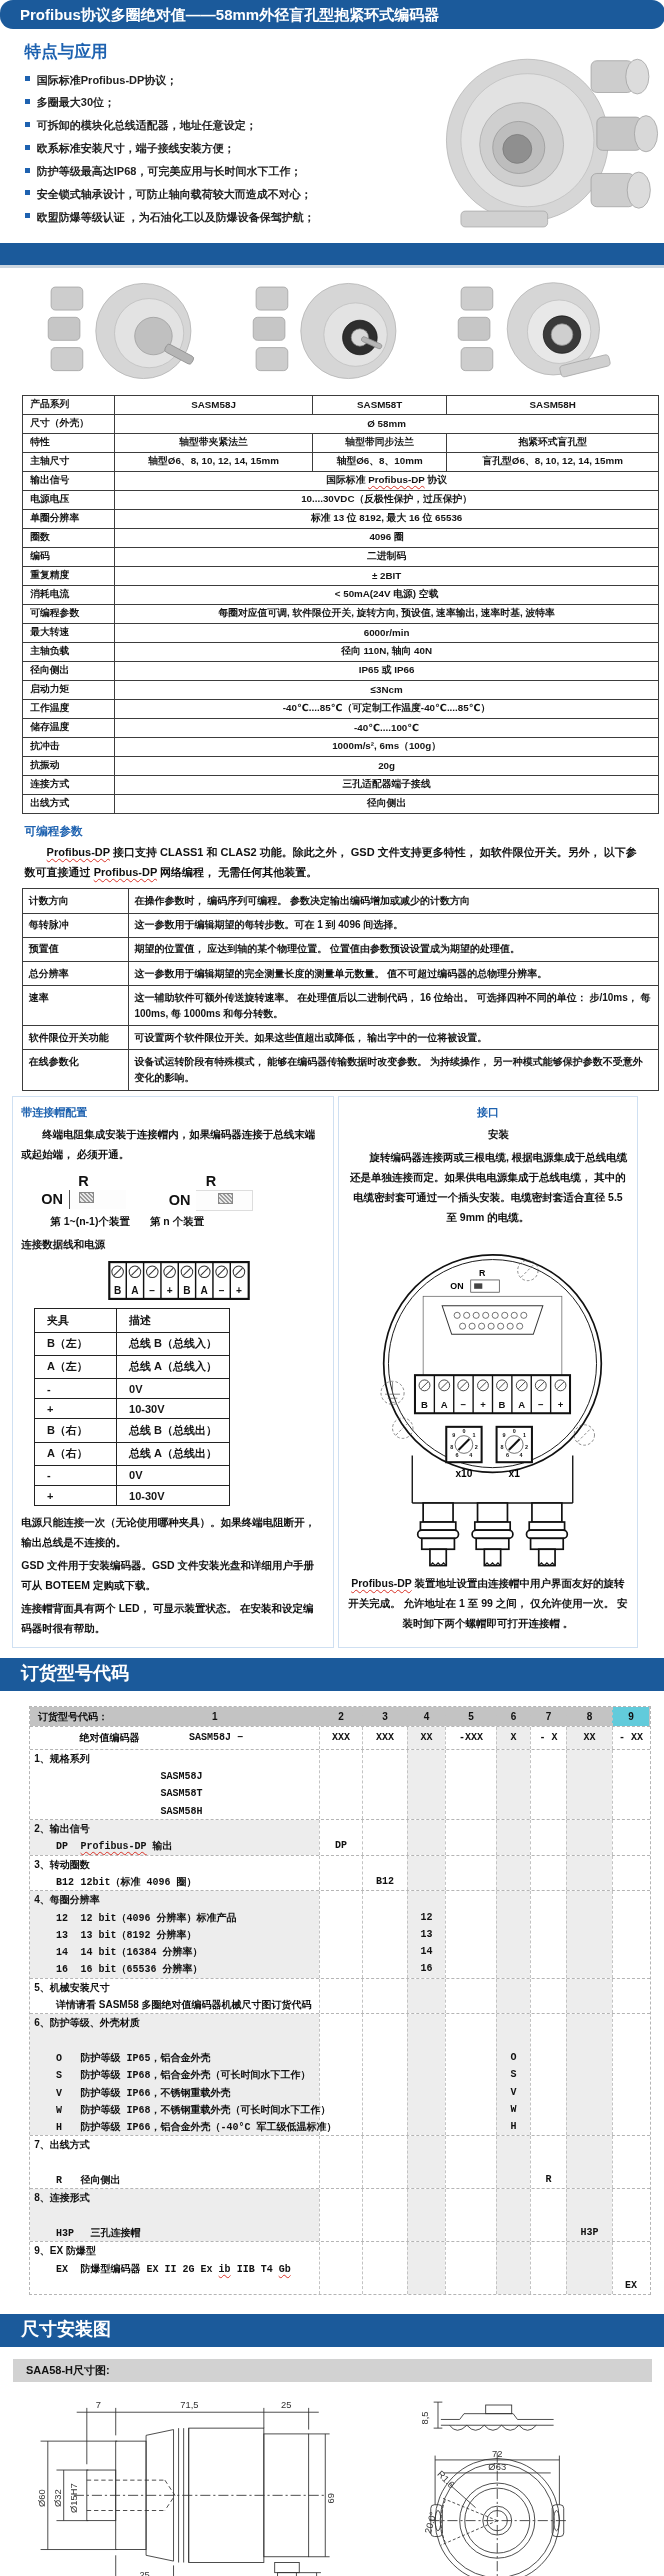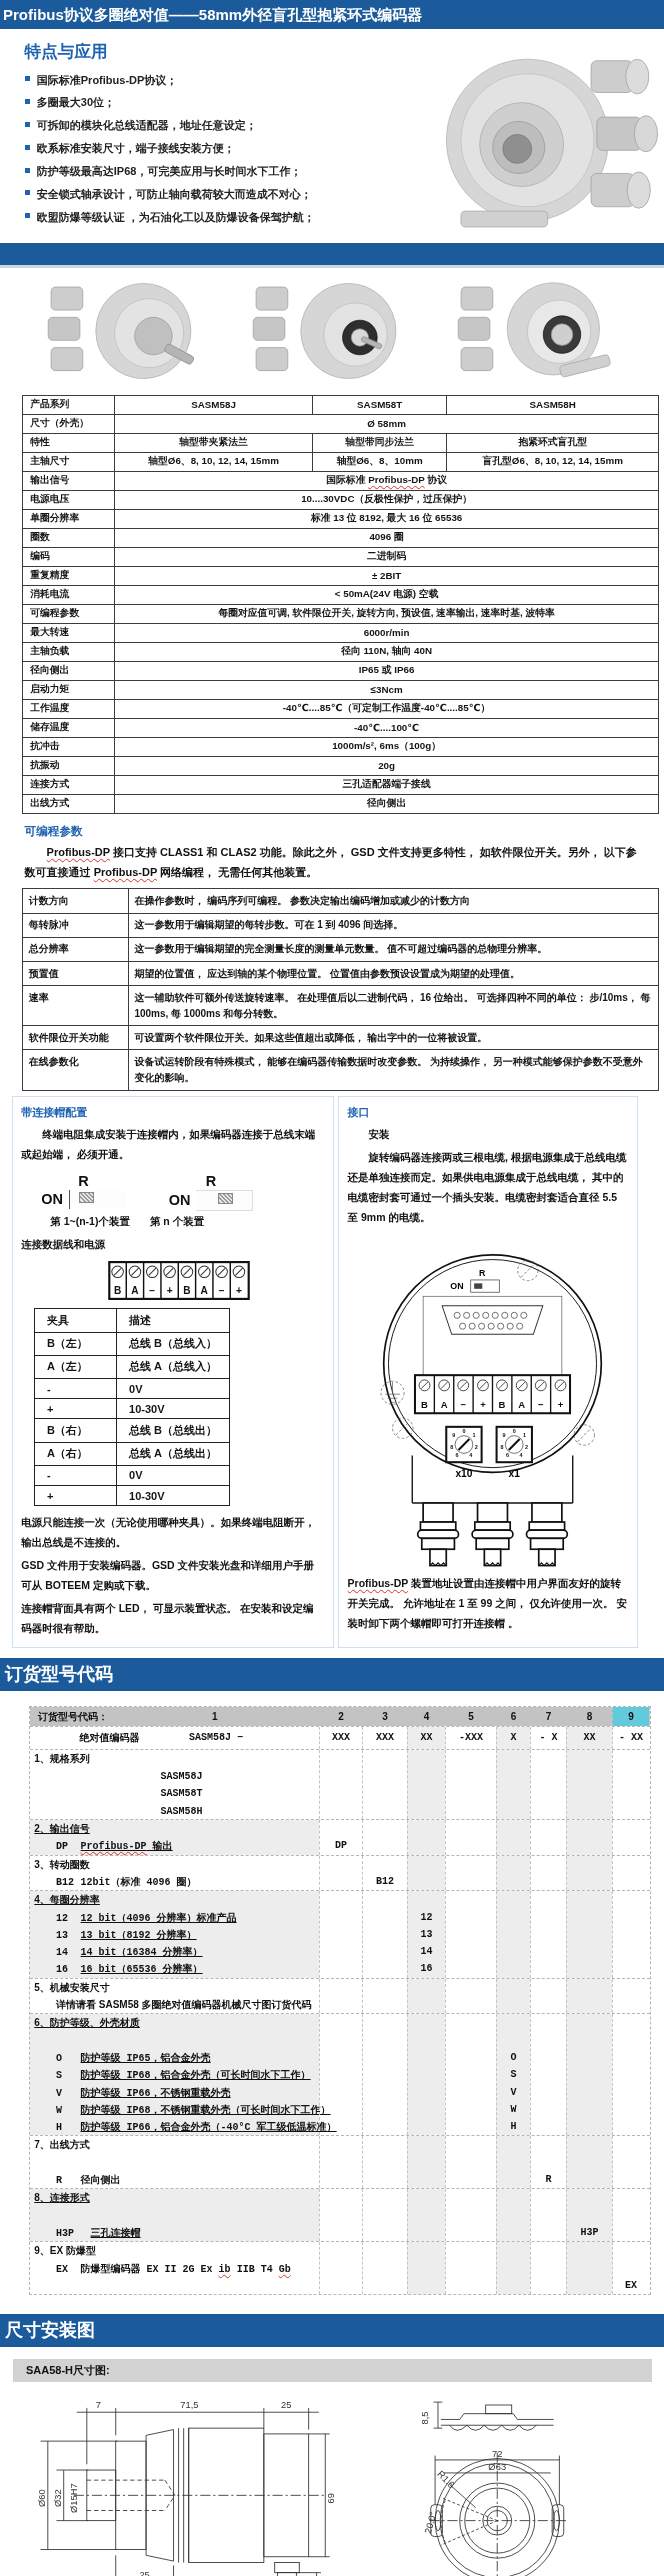--- a/index.html
+++ b/index.html
@@ -1,20 +1,20 @@
 <!DOCTYPE html>
 <html style="font-size:11.6px"><head>
 <meta charset="utf-8">
 <style>
   html,body{margin:0;padding:0;background:#fff;}
   body{width:665px;font-family:"Liberation Sans","DejaVu Sans",sans-serif;color:#111;}
   .wavy{text-decoration:underline wavy #d93025 0.7px;text-underline-offset:2.2px;}
 
   
-  .topbar{height:29px;background:#1b5a9b;color:#fff;font-size:15px;font-weight:bold;line-height:29px;padding-left:3px;}
+  .topbar{height:29px;background:#1b5a9b;color:#fff;font-size:15px;font-weight:bold;line-height:29px;padding-left:20px;border-radius:13px;}
 
   
   .features{position:relative;height:214px;padding-left:24.6px;box-sizing:border-box;}
   .features h2{color:#1e62b0;font-size:16.6px;font-weight:bold;margin:0;padding:11.6px 0 10px 0;}
   .feat-item{display:flex;align-items:flex-start;margin:0 0 8px 0;font-size:11px;font-weight:600;color:#222;width:405px;line-height:1.35;}
   .sq{width:5px;height:5px;background:#1e62b0;margin:3.6px 7.2px 0 0;flex:none;}
   .hero{position:absolute;right:0;top:10px;width:239px;height:201px;}
 
   .bluebar{height:22px;background:#1b5a9b;border-bottom:3.6px solid #ccd6e0;}
 
@@ -33,60 +33,60 @@
   .prog-table td{border:0.7px solid #3c3c3c;padding:3.6px 5.8px;text-align:left;line-height:1.6;}
   .prog-table td.lbl{width:93px;vertical-align:top;}
 
   
   .twocol{display:flex;gap:4.3px;margin:5.8px 11.6px 0 11.6px;}
   .colbox{border:0.7px solid #cfe0f2;box-sizing:border-box;padding:5.8px 8.7px;font-size:10.5px;font-weight:600;}
   .colbox .blue-h2{color:#1e62b0;font-weight:bold;font-size:11px;margin:1.4px 0 5.8px 0;}
   .colbox p{line-height:1.9;margin:2.9px 0;text-indent:0;}
   .colbox p.ind{text-indent:2em;}
   .lcol{width:322px;}
-  .rcol{width:300px;}
+  .rcol{width:300px;text-align:center;}
 
   .dipwrap{display:flex;gap:43px;margin:7.2px 0 1.4px 20px;}
   .dip{text-align:center;}
   .dip .r{font-size:14.5px;font-weight:bold;margin-bottom:1.4px;}
   .diprow{display:flex;align-items:center;gap:5.8px;}
   .on{font-size:14.5px;font-weight:bold;}
   .swbox{display:inline-block;width:56px;height:19px;border-left:1.1px solid #555;position:relative;background:#fdfdfd;}
   .swbox.b2{border:0.7px solid #ddd;border-left:none;}
   .nub{position:absolute;top:2.2px;width:13px;height:9.4px;border:0.7px solid #888;
        background:repeating-linear-gradient(45deg,#9a9a9a 0 1.4px,#e8e8e8 1.4px 2.9px);}
   .nub.pos1{left:8.7px;}
   .nub.pos2{left:22px;}
   .dipcaps{display:flex;gap:20px;margin:4.3px 0 1.4px 29px;font-weight:bold;}
   .termsvg{display:block;margin:5.8px 0 2.9px 87px;}
 
   .clamp-table{border-collapse:collapse;font-size:11px;font-weight:bold;margin:8.7px 0 7.2px 13px;color:#151515;}
   .clamp-table td{border:1.2px solid #222;padding:3.6px 11.6px;}
   .clamp-table td:first-child{width:58px;}
 
   
-  .ord-bar{height:33px;background:#1b5a9b;color:#fff;font-size:18px;font-weight:bold;line-height:33px;padding-left:5px;margin-top:10px;}
+  .ord-bar{height:33px;background:#1b5a9b;color:#fff;font-size:18px;font-weight:bold;line-height:33px;padding-left:21px;margin-top:10px;font-family:Liberation Mono, monospace;}
   .ord-wrap{margin:14.5px 0 0 29px;width:620px;font-size:10px;border:0.7px dashed #b5b5b5;}
   .ord-row{display:grid;grid-template-columns:289px 43px 45px 38px 51px 34px 36px 46px 37px;border-top:0.7px dashed #b5b5b5;}
   .ord-row:first-child{border-top:none;}
   .ord-row>div{border-left:0.7px dashed #c3c3c3;min-height:17.3px;}
   .ord-row>div:first-child{border-left:none;}
   .ord-head{background:#c3c3c3;font-weight:bold;}
   .ord-head .num{text-align:center;line-height:19px;}
   .ord-head .desc{position:relative;line-height:19px;padding-left:8px;}
   .ord-head .num1{position:absolute;left:182px;top:0;}
   .c9h{background:#62cbdb;}
   .line{height:17.3px;line-height:17.3px;white-space:nowrap;}
   .sect-title{font-weight:bold;padding-left:4.3px;}
   .opt{padding-left:0;}
   .optcode{display:inline-block;min-width:24.6px;padding-left:26px;font-family:"Liberation Mono","DejaVu Sans Mono",monospace;font-weight:bold;}
   .mono{font-family:"Liberation Mono","DejaVu Sans Mono",monospace;font-weight:bold;}
   .codecol{text-align:center;font-family:"Liberation Mono","DejaVu Sans Mono",monospace;font-weight:bold;}
   .shade{background:#ededed;}
-  .secgray{background:#ededed;text-decoration:underline;}
+  .secgray{background:#ededed;}
   .model-desc{display:flex;line-height:22px;height:22px;}
   .mname{width:159px;text-align:center;font-weight:bold;}
   .mbase{font-family:"Liberation Mono","DejaVu Sans Mono",monospace;font-weight:bold;}
   .mrow .codecol{line-height:22px;}
   .note-line{padding-left:26px;font-weight:bold;}
 
   
   .dims-sub{height:23px;background:#d2d2d2;font-size:11px;font-weight:bold;line-height:23px;padding-left:13px;margin:11.6px 13px 0 13px;}
   .dims-draw{margin:10px 0 0 7.2px;}
   svg text{font-family:"Liberation Sans","DejaVu Sans",sans-serif;}
@@ -299,26 +299,26 @@
   <tbody>
       <tr>
         <td class="lbl">计数方向</td>
         <td>在操作参数时， 编码序列可编程。 参数决定输出编码增加或减少的计数方向</td>
       </tr>
   <tr>
         <td class="lbl">每转脉冲</td>
         <td>这一参数用于编辑期望的每转步数。可在 1 到 4096 间选择。</td>
       </tr>
   <tr>
+        <td class="lbl">预置值</td>
+        <td>期望的位置值， 应达到轴的某个物理位置。 位置值由参数预设设置成为期望的处理值。</td>
+      </tr>
+  <tr>
         <td class="lbl">总分辨率</td>
         <td>这一参数用于编辑期望的完全测量长度的测量单元数量。 值不可超过编码器的总物理分辨率。</td>
-      </tr>
-  <tr>
-        <td class="lbl">预置值</td>
-        <td>期望的位置值， 应达到轴的某个物理位置。 位置值由参数预设设置成为期望的处理值。</td>
       </tr>
   <tr>
         <td class="lbl">速率</td>
         <td>这一辅助软件可额外传送旋转速率。 在处理值后以二进制代码， 16 位给出。 可选择四种不同的单位： 步/10ms， 每 100ms, 每 1000ms 和每分转数。</td>
       </tr>
   <tr>
         <td class="lbl">软件限位开关功能</td>
         <td>可设置两个软件限位开关。如果这些值超出或降低， 输出字中的一位将被设置。</td>
       </tr>
   <tr>

